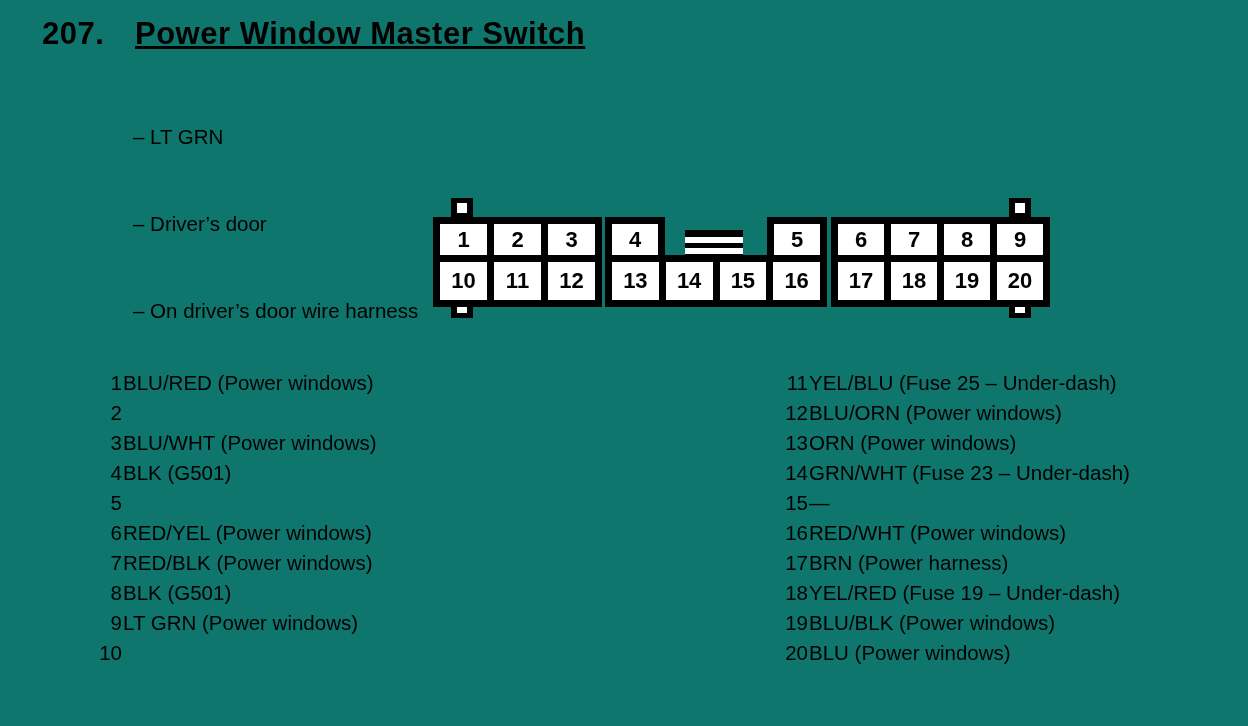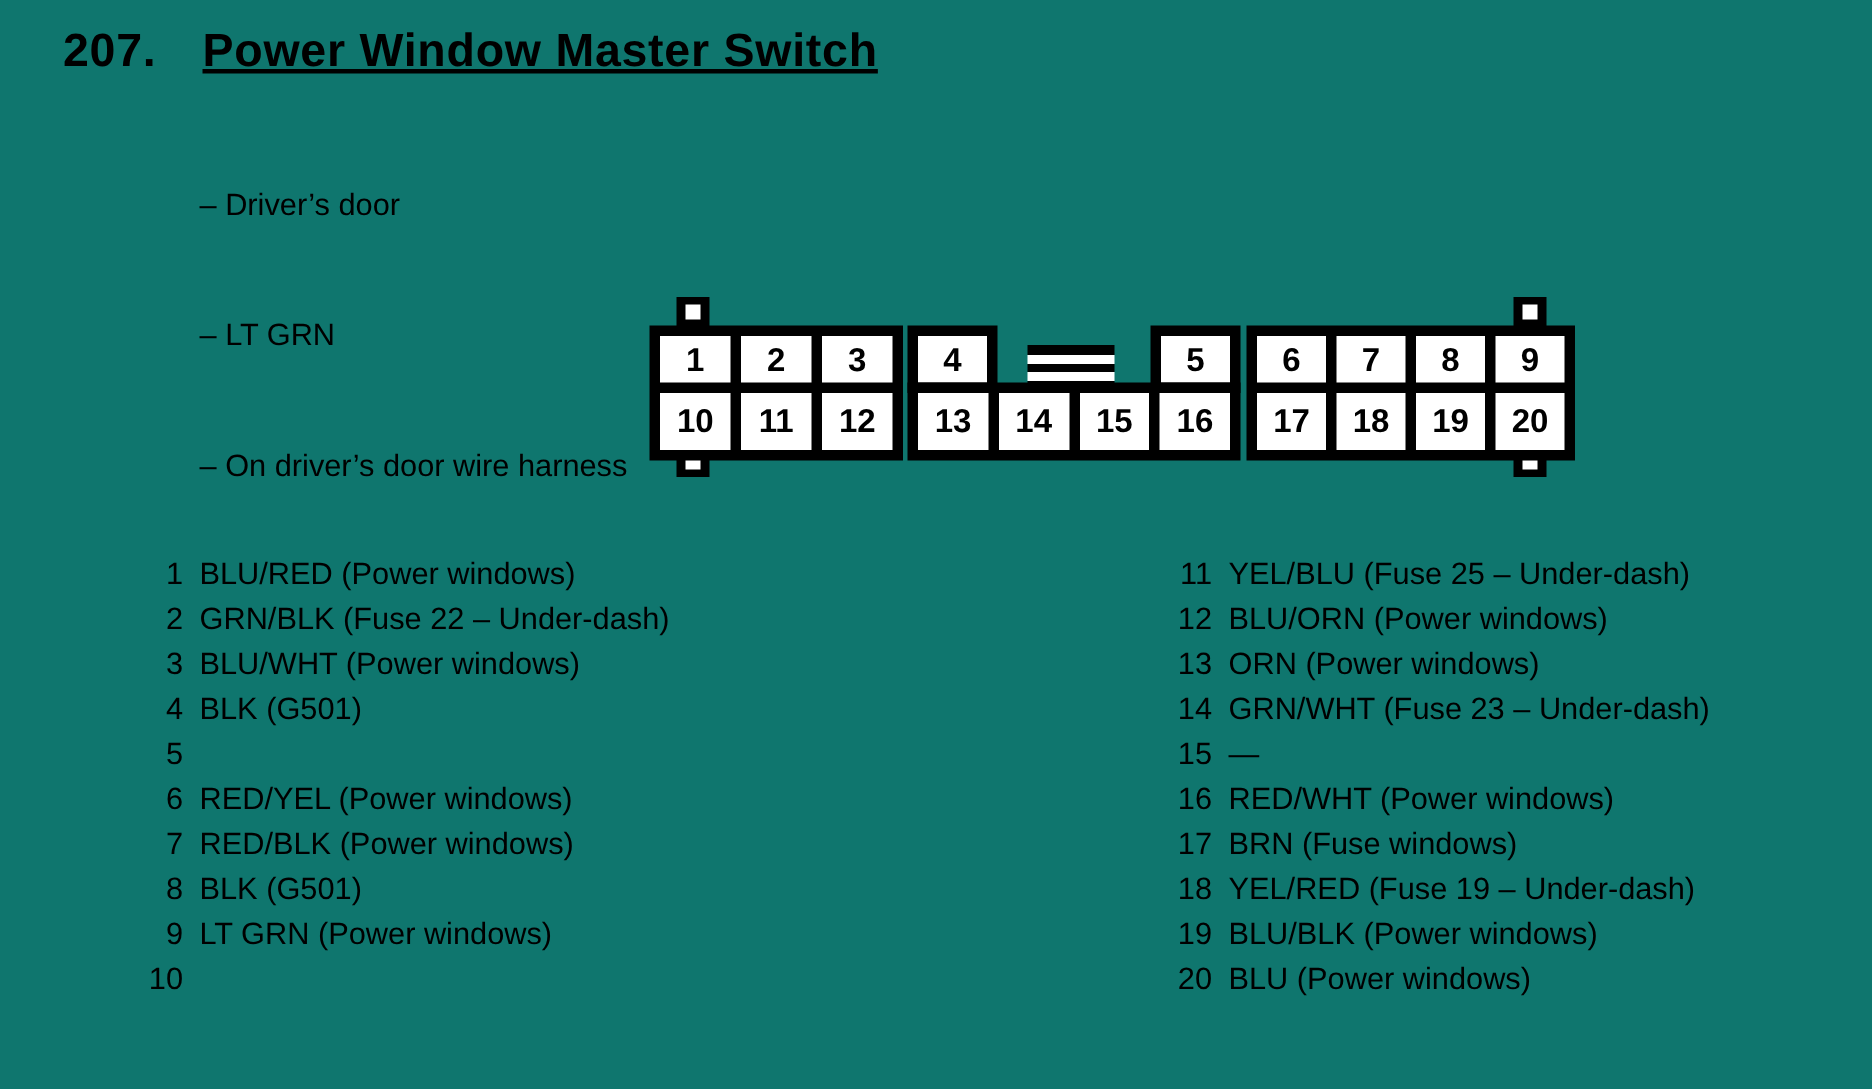--- a/index.html
+++ b/index.html
@@ -67,33 +67,33 @@
       #fff 18px, #fff 24px,
       #000 24px, #000 30px);
   }
 
   
   .pins { position:absolute; top:368px; font-size:20.5px; line-height:30px; }
   .pins-left  { left:88px; }
   .pins-right { left:774px; }
   .pin-row  { display:flex; }
   .pin-num  { width:34px; text-align:right; }
-  .pin-desc { margin-left:11px; white-space:pre; }
+  .pin-desc { margin-left:1px; white-space:pre; }
 </style>
 </head>
 <body>
 
 <div class="page">
 
   <span class="section-number">207.</span>
   <h1 class="page-title">Power Window Master Switch</h1>
 
   <div class="bullets">
+    <div>– LT GRN</div>
     <div>– Driver’s door</div>
-    <div>– LT GRN</div>
     <div>– On driver’s door wire harness</div>
   </div>
 
   <div class="connector">
 
     <div class="tab tab-top" style="left:18px">
       <div class="hole"></div>
     </div>
     <div class="tab tab-top" style="left:576px">
       <div class="hole"></div>
@@ -142,21 +142,20 @@
     </div>
   </div>
 
   <div class="pins pins-left">
     <div class="pin-row">
       <span class="pin-num">1</span>
       <span class="pin-desc">BLU/RED (Power windows)</span>
     </div>
     <div class="pin-row">
       <span class="pin-num">2</span>
-      <span class="pin-desc">GRN/BLK (Fuse 22 – Under-dash)</span>
     </div>
     <div class="pin-row">
       <span class="pin-num">3</span>
       <span class="pin-desc">BLU/WHT (Power windows)</span>
     </div>
     <div class="pin-row">
       <span class="pin-num">4</span>
       <span class="pin-desc">BLK (G501)</span>
     </div>
     <div class="pin-row">
@@ -203,21 +202,21 @@
     <div class="pin-row">
       <span class="pin-num">15</span>
       <span class="pin-desc">—</span>
     </div>
     <div class="pin-row">
       <span class="pin-num">16</span>
       <span class="pin-desc">RED/WHT (Power windows)</span>
     </div>
     <div class="pin-row">
       <span class="pin-num">17</span>
-      <span class="pin-desc">BRN (Fuse windows)</span>
+      <span class="pin-desc">BRN (Power harness)</span>
     </div>
     <div class="pin-row">
       <span class="pin-num">18</span>
       <span class="pin-desc">YEL/RED (Fuse 19 – Under-dash)</span>
     </div>
     <div class="pin-row">
       <span class="pin-num">19</span>
       <span class="pin-desc">BLU/BLK (Power windows)</span>
     </div>
     <div class="pin-row">

